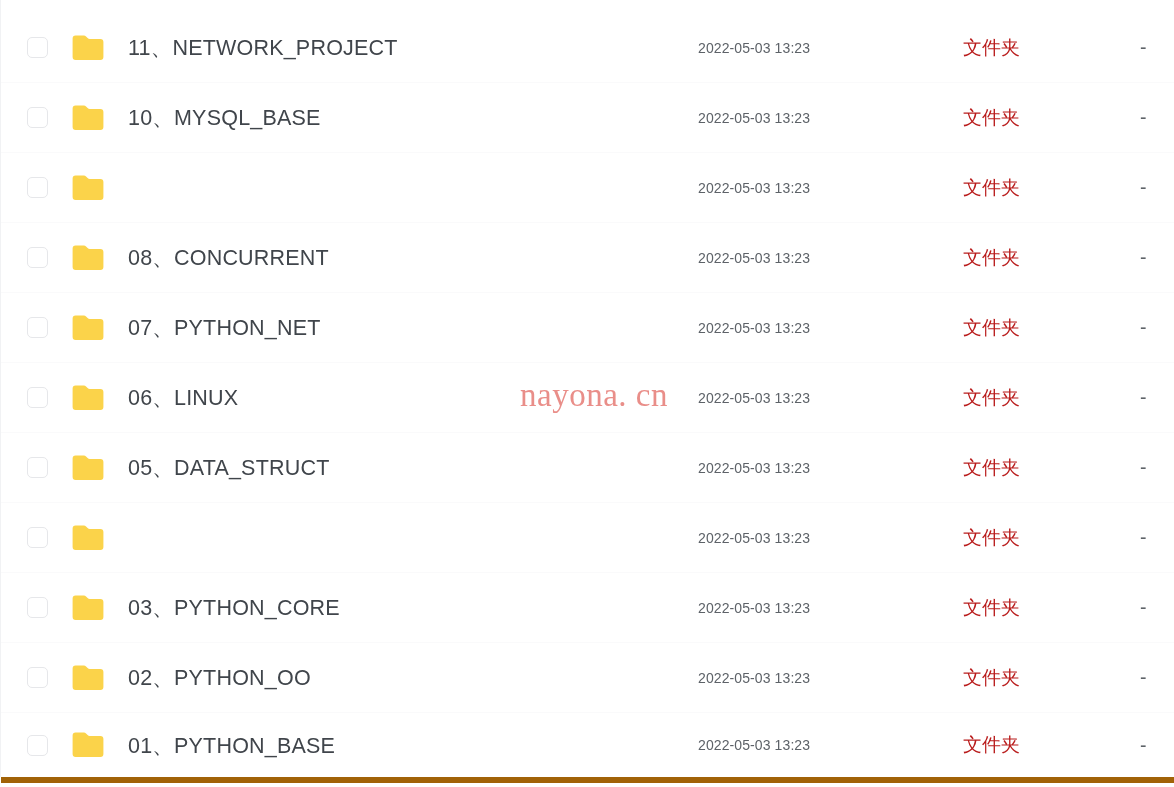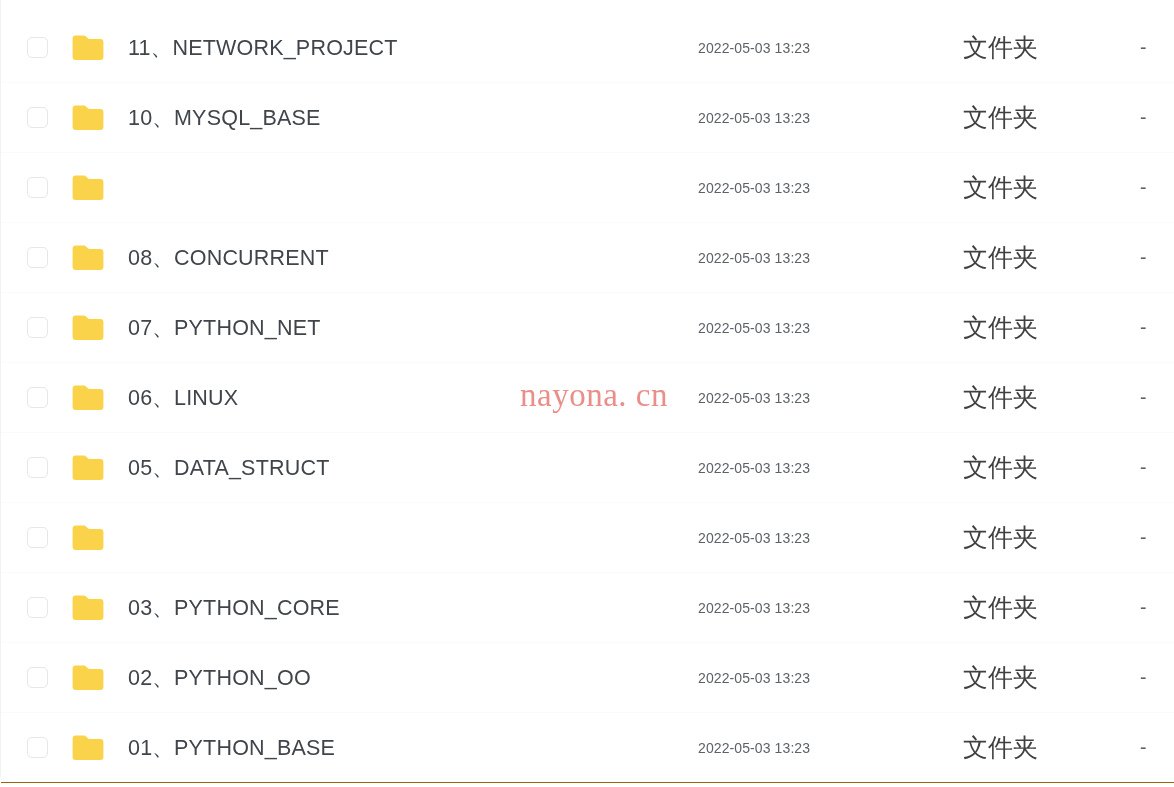--- a/index.html
+++ b/index.html
@@ -46,21 +46,21 @@
 
   .file-row {
     position: relative;
     height: 70px;
     display: flex;
     align-items: center;
     background: #ffffff;
     border-bottom: 1px solid #fafafb;
   }
   .file-row:last-child {
-    border-bottom: 1px solid #a16207;
+    border-bottom: 6px solid #a16207;
     align-items: center;
   }
 
   
   .row-checkbox {
     flex: 0 0 auto;
     width: 21px;
     height: 21px;
     margin-left: 26px;
     border: 1.6px solid #e6e7ea;
@@ -94,22 +94,22 @@
     font-size: 14px;
     color: #5d6268;
     letter-spacing: 0.1px;
     white-space: nowrap;
   }
 
   
   .file-type {
     position: absolute;
     left: 962px;
-    font-size: 25px;
-    color: #404040;
+    font-size: 19px;
+    color: #b91c1c;
     white-space: nowrap;
   }
 
   
   .file-size {
     position: absolute;
     left: 1139px;
     font-size: 19.5px;
     color: #5d6268;
     white-space: nowrap;

